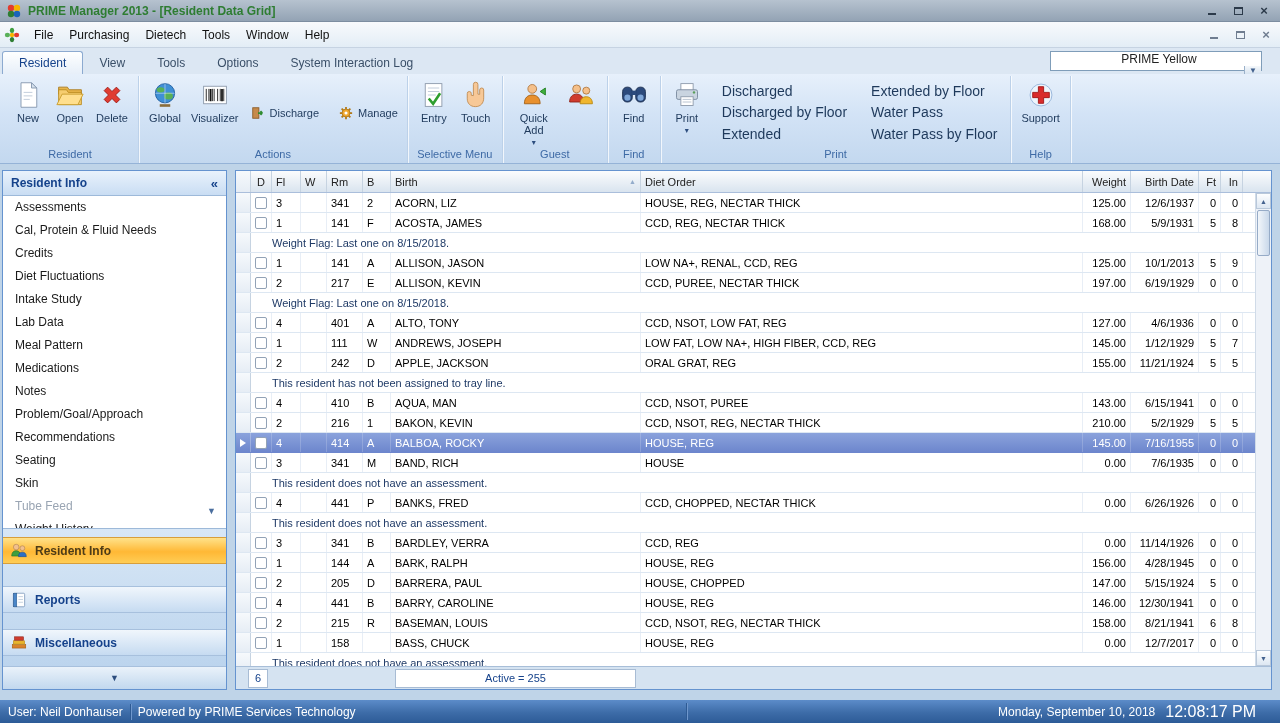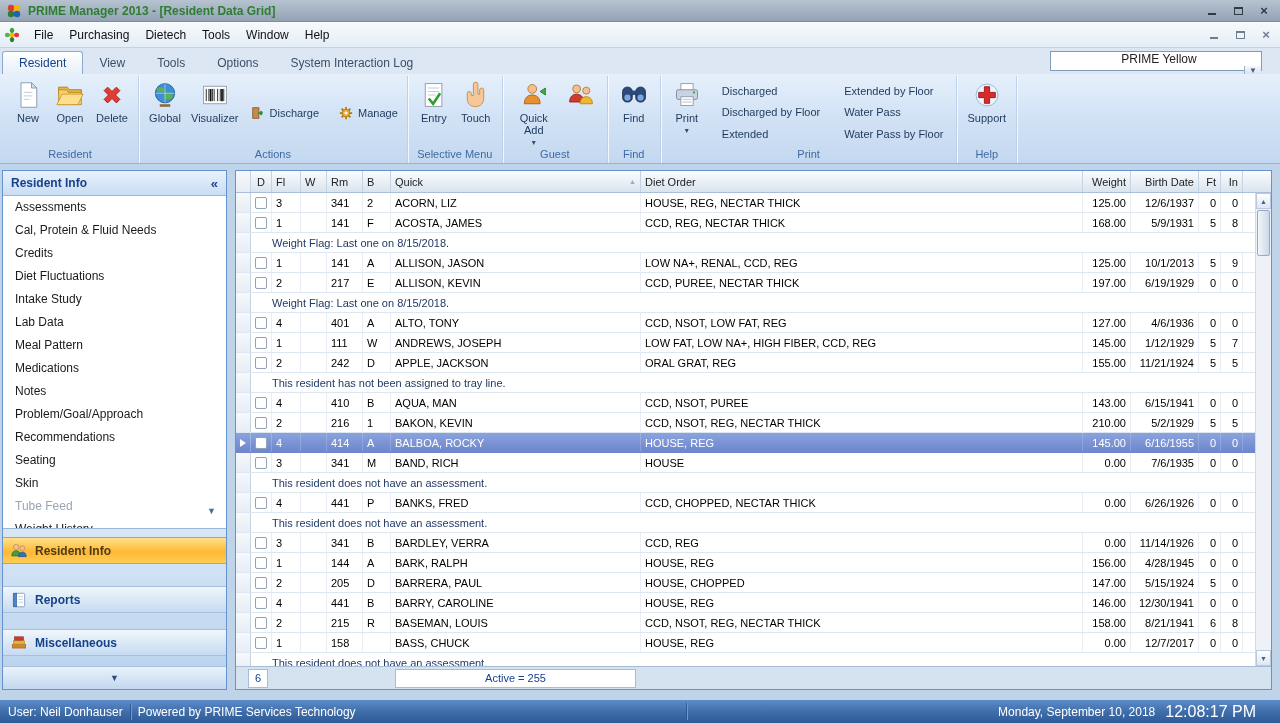--- a/index.html
+++ b/index.html
@@ -38,21 +38,21 @@
   .rgroup-content{flex:1;display:flex;align-items:stretch;}
   .rgroup-label{height:16px;line-height:15px;text-align:center;font-size:11px;color:#3e6aa5;}
   .big-btn{display:flex;flex-direction:column;align-items:center;justify-content:flex-start;padding:3px 5px 0 5px;gap:3px;border-radius:3px;min-width:42px;}
   .big-btn .lbl{font-size:11px;color:#1e395b;white-space:nowrap;text-align:center;line-height:12px;}
   .big-btn .lbl.wrap{white-space:normal;width:42px;}
   .drop-arrow{font-size:8px;color:#2c4d7e;line-height:7px;}
   .small-stack{display:flex;justify-content:center;gap:12px;margin-left:3px;}
   .small-btn{display:flex;align-items:center;gap:5px;padding:2px 4px;border-radius:2px;}
   .small-btn .slbl{font-size:11px;color:#1e395b;white-space:nowrap;}
   .print-links{display:grid;grid-template-rows:repeat(3,1fr);grid-auto-flow:column;column-gap:16px;margin-left:6px;padding:2px 4px;}
-  .print-link{display:flex;align-items:center;font-size:11px;color:#1e395b;white-space:nowrap;padding:0 4px;}
+  .print-link{display:flex;align-items:center;font-size:14px;color:#1e395b;white-space:nowrap;padding:0 4px;}
 
   
   .main{flex:1;display:flex;padding:6px 8px 10px 2px;gap:8px;min-height:0;}
 
   
   .sidebar{width:225px;flex:0 0 auto;display:flex;flex-direction:column;border:1px solid #6593cf;background:#fff;}
   .sb-header{height:25px;flex:0 0 auto;background:linear-gradient(#e9f2fc,#c9ddf3);border-bottom:1px solid #9db9d9;display:flex;align-items:center;padding:0 8px;color:#15428b;font-weight:bold;font-size:12px;}
   .sb-collapse{margin-left:auto;color:#15428b;font-size:13px;font-weight:bold;}
   .sb-list{height:332px;flex:0 0 auto;overflow:hidden;position:relative;background:#fff;}
   .side-item{height:23px;line-height:23px;padding-left:12px;font-size:12px;color:#1a1a1a;white-space:nowrap;}
@@ -463,21 +463,21 @@
         <div class="gh-cell c-w">
           <span>W</span>
         </div>
         <div class="gh-cell c-rm">
           <span>Rm</span>
         </div>
         <div class="gh-cell c-b">
           <span>B</span>
         </div>
         <div class="gh-cell c-name">
-          <span>Quick</span>
+          <span>Birth</span>
           <span class="sort-arrow">▲</span>
         </div>
         <div class="gh-cell c-diet">
           <span>Diet Order</span>
         </div>
         <div class="gh-cell c-weight">
           <span>Weight</span>
         </div>
         <div class="gh-cell c-birth">
           <span>Birth Date</span>
@@ -663,21 +663,21 @@
           <div class="g-cell c-d">
             <div class="cb"></div>
           </div>
           <div class="g-cell c-fl">4</div>
           <div class="g-cell c-w"></div>
           <div class="g-cell c-rm">414</div>
           <div class="g-cell c-b">A</div>
           <div class="g-cell c-name">BALBOA, ROCKY</div>
           <div class="g-cell c-diet">HOUSE, REG</div>
           <div class="g-cell c-weight">145.00</div>
-          <div class="g-cell c-birth">6/16/1955</div>
+          <div class="g-cell c-birth">7/16/1955</div>
           <div class="g-cell c-ft">0</div>
           <div class="g-cell c-in">0</div>
           <div class="g-cell g-fill"></div>
         </div>
         <div class="grid-row">
           <div class="g-cell c-ind"></div>
           <div class="g-cell c-d">
             <div class="cb"></div>
           </div>
           <div class="g-cell c-fl">3</div>

